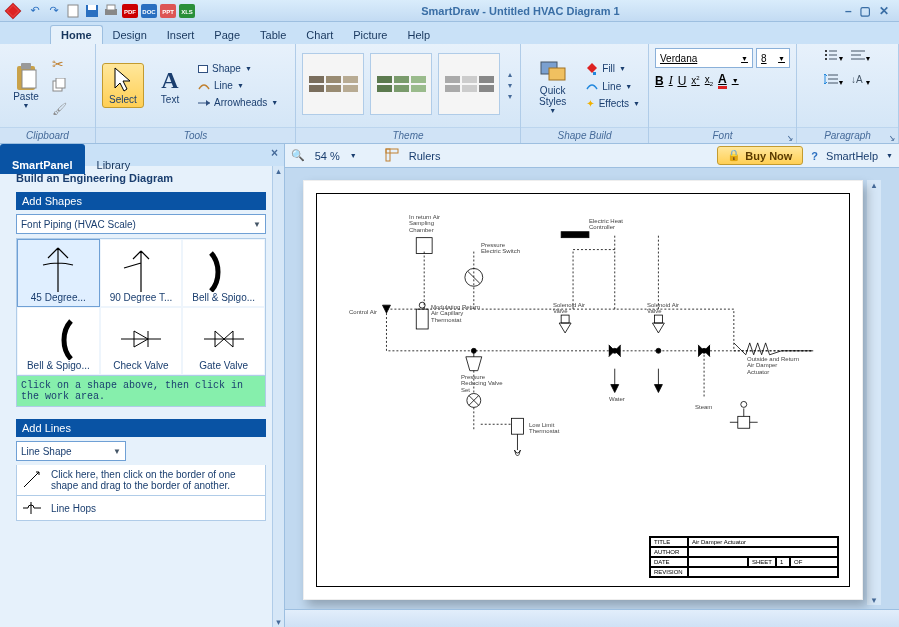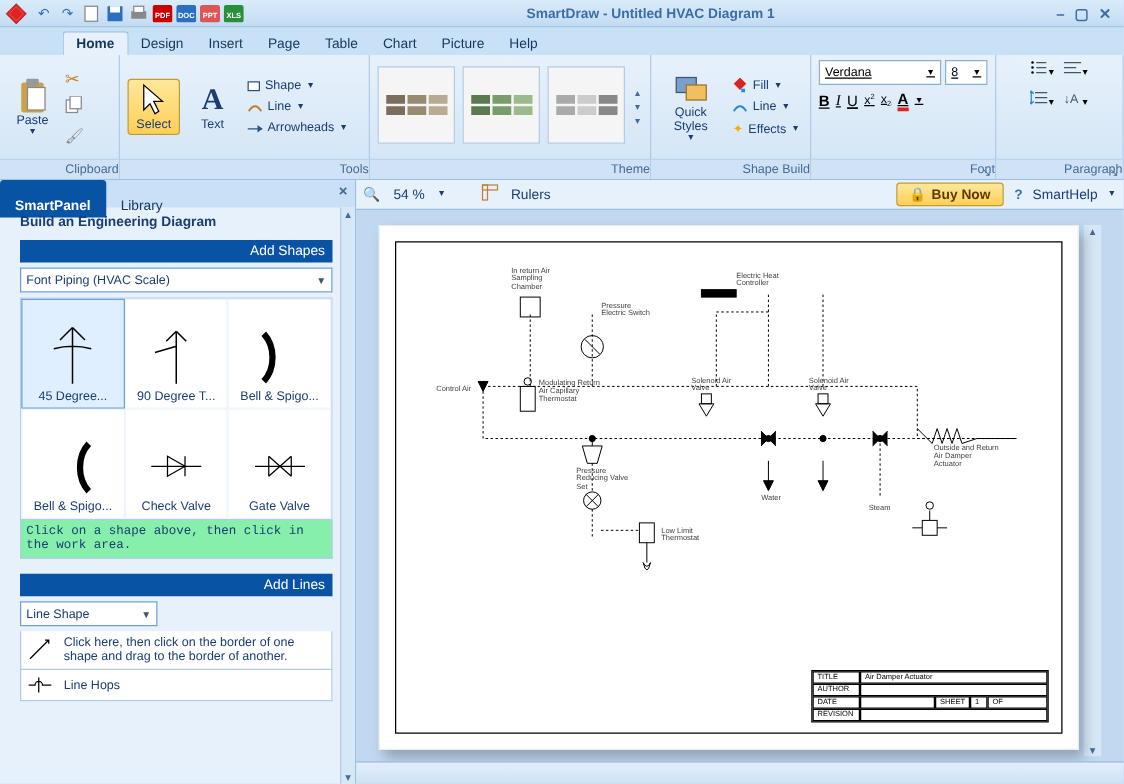--- a/index.html
+++ b/index.html
@@ -9,21 +9,21 @@
   .qat { display: flex; gap: 1px; }
   .qat-item { width: 18px; height: 18px; display: flex; align-items: center; justify-content: center; font-size: 11px; }
   .titlebar .title { flex: 1; text-align: center; font-weight: 600; color: #3a6ea5; }
   .winctl { display: flex; gap: 8px; font-size: 12px; font-weight: bold; color: #3a6ea5; padding-right: 6px;}
   .tabs { height: 22px; background: #c9e1f7; display: flex; align-items: flex-end; font-size: 11px; padding-left: 50px; }
   .tab { padding: 3px 10px; color: #17365d; border-radius: 3px 3px 0 0; cursor: default;}
   .tab.active { background: #e6f1fb; border: 1px solid #9dbfe0; border-bottom: none; font-weight: 600; }
   .ribbon { height: 100px; background: linear-gradient(#e7f1fb, #d1e4f6); border-bottom: 1px solid #9dbfe0; display: flex; }
   .group { border-right: 1px solid #b0cce8; display: flex; flex-direction: column; }
   .group-body { flex: 1; display: flex; align-items: center; padding: 3px 6px; gap: 6px; }
-  .group-label { height: 16px; font-size: 10px; text-align: right; color: #456a99; background: #d0e3f6; border-top: 1px solid #bcd5ee; line-height: 16px; position: relative; }
+  .group-label { height: 16px; font-size: 10px; text-align: center; color: #456a99; background: #d0e3f6; border-top: 1px solid #bcd5ee; line-height: 16px; position: relative; font-style: italic; }
   .group-label .launcher { position: absolute; right: 3px; top: 2px; font-size: 9px; color: #456a99; }
   .rbtn { display: flex; flex-direction: column; align-items: center; justify-content: center; padding: 2px 6px; font-size: 10px; color: #1a3e6f; border-radius: 3px; }
   .rbtn.active { background: linear-gradient(#ffe79b, #ffcf55); border: 1px solid #c39b2f; }
   .ricon { width: 28px; height: 28px; display: flex; align-items: center; justify-content: center; font-size: 18px; }
   .rsmall { font-size: 10px; color: #1a3e6f; display: flex; align-items: center; gap: 4px; white-space: nowrap; padding: 1px 2px;}
   .shape-swatch { width: 10px; height: 8px; border: 1px solid #305080; background: #fff; }
   .theme-gallery { display: flex; gap: 6px; height: 70px; padding: 2px;}
   .theme-item { width: 62px; height: 62px; background: #f5f5f5; border: 1px solid #b0cce8; display: flex; flex-wrap: wrap; align-content: center; justify-content: center; gap: 2px; padding: 4px;}
   .theme-item .box { width: 15px; height: 7px; background: #888; }
   .font-combo { height: 20px; border: 1px solid #8ab0d9; background: #fff; font-size: 10px; padding: 2px 4px; display:flex; align-items:center; justify-content:space-between; }
@@ -31,24 +31,24 @@
   .body { display: flex; height: calc(627px - 22px - 22px - 100px); }
   .sidepanel { width: 292px; background: #e6f1fb; border-right: 1px solid #9dbfe0; display: flex; flex-direction: column; }
   .sp-tabs { height: 22px; display: flex; background: #c9e1f7; font-size: 11px; }
   .sp-tab { padding: 15px 12px; color: #17365d; }
   .sp-tab.active { background: #0953a4; color: #fff; font-weight: 600; border-radius: 3px 3px 0 0;}
   .sp-close { margin-left: auto; padding: 2px 6px; color: #456a99; cursor: default; font-size: 12px; font-weight: bold;}
   .sp-scroll { width: 12px; background: #d6e7f7; border-left: 1px solid #b0cce8; display:flex; flex-direction:column; align-items:center; justify-content:space-between; font-size:9px; color:#456a99;}
   .sp-content { flex: 1; display: flex; margin-left: 10px; }
   .sp-inner { flex: 1; padding: 4px 6px; overflow: hidden; font-size: 11px; color: #1a3e6f; }
   .sp-title { font-weight: 600; padding: 2px 0 6px; }
-  .sp-section-hdr { background: #0953a4; color: #fff; font-size: 11px; padding: 3px 6px; margin: 2px 0; text-align: right;}
+  .sp-section-hdr { background: #0953a4; color: #fff; font-size: 11px; padding: 3px 6px; margin: 2px 0;}
   .sp-combo { width: 100%; height: 20px; border: 1px solid #6fa0d5; background: #fff; font-size: 10px; display:flex; align-items:center; justify-content:space-between; padding: 0 4px; margin: 4px 0;}
   .shape-grid { display: flex; flex-wrap: wrap; background: #fff; border: 1px solid #b0cce8; }
-  .shape-cell { width: 33.33%; height: 88px; display: flex; flex-direction: column; align-items: center; justify-content: flex-end; border: 1px solid #eef5fc; font-size: 10px; color: #1a3e6f; padding: 3px; }
+  .shape-cell { width: 33.33%; height: 68px; display: flex; flex-direction: column; align-items: center; justify-content: flex-end; border: 1px solid #eef5fc; font-size: 10px; color: #1a3e6f; padding: 3px; }
   .shape-cell.sel { background: #e0efff; border: 1px solid #6fa0d5; }
   .shape-cell svg { width: 50px; height: 55px; }
   .sp-hint { font-size: 10px; padding: 4px; background: #86efac; border: 1px solid #b0cce8; border-top: none; color: #1a3e6f; font-family: Liberation Mono, monospace; }
   .line-row { display:flex; align-items:center; gap:8px; font-size:10px; padding:4px; background:#fff; border:1px solid #b0cce8; border-top:none;}
 
   .canvas-area { flex: 1; background: #c1d9f0; display: flex; flex-direction: column; }
   .canvas-toolbar { height: 24px; background: #e6f1fb; border-bottom: 1px solid #9dbfe0; display: flex; align-items: center; padding: 0 6px; font-size: 11px; color: #1a3e6f; gap: 10px; }
   .canvas-toolbar .right { margin-left: auto; display: flex; gap: 8px; align-items: center; }
   .buy-btn { background: linear-gradient(#ffe79b,#ffcf55); border: 1px solid #c39b2f; border-radius: 3px; padding: 2px 10px; font-size: 11px; font-weight: 600; color: #5a3b00; display:flex; align-items:center; gap:4px;}
   .canvas-scroll { flex: 1; padding: 12px 18px 4px; overflow: hidden; display:flex; }

